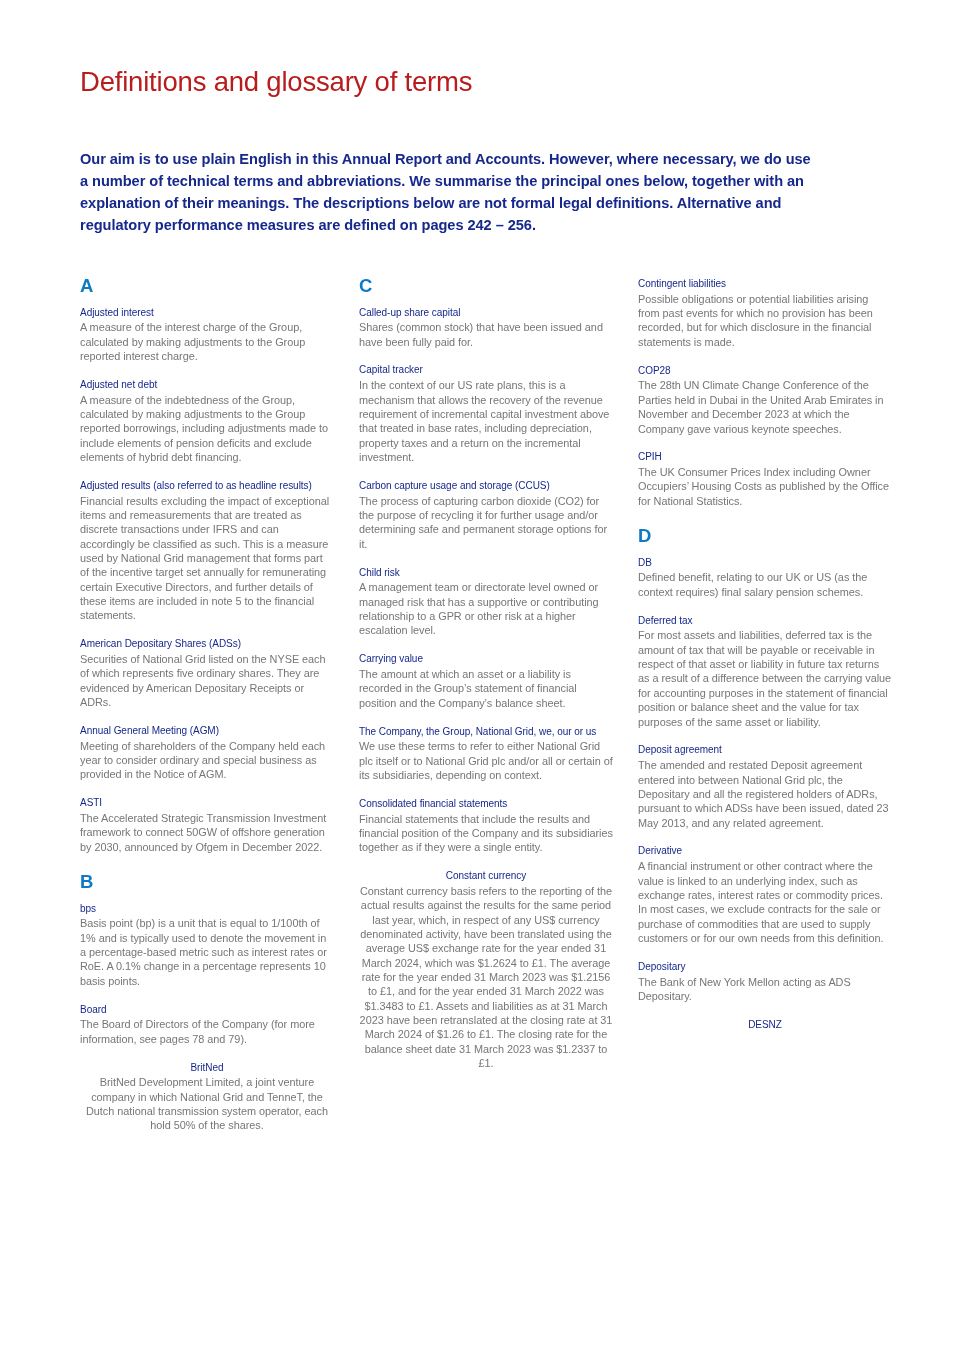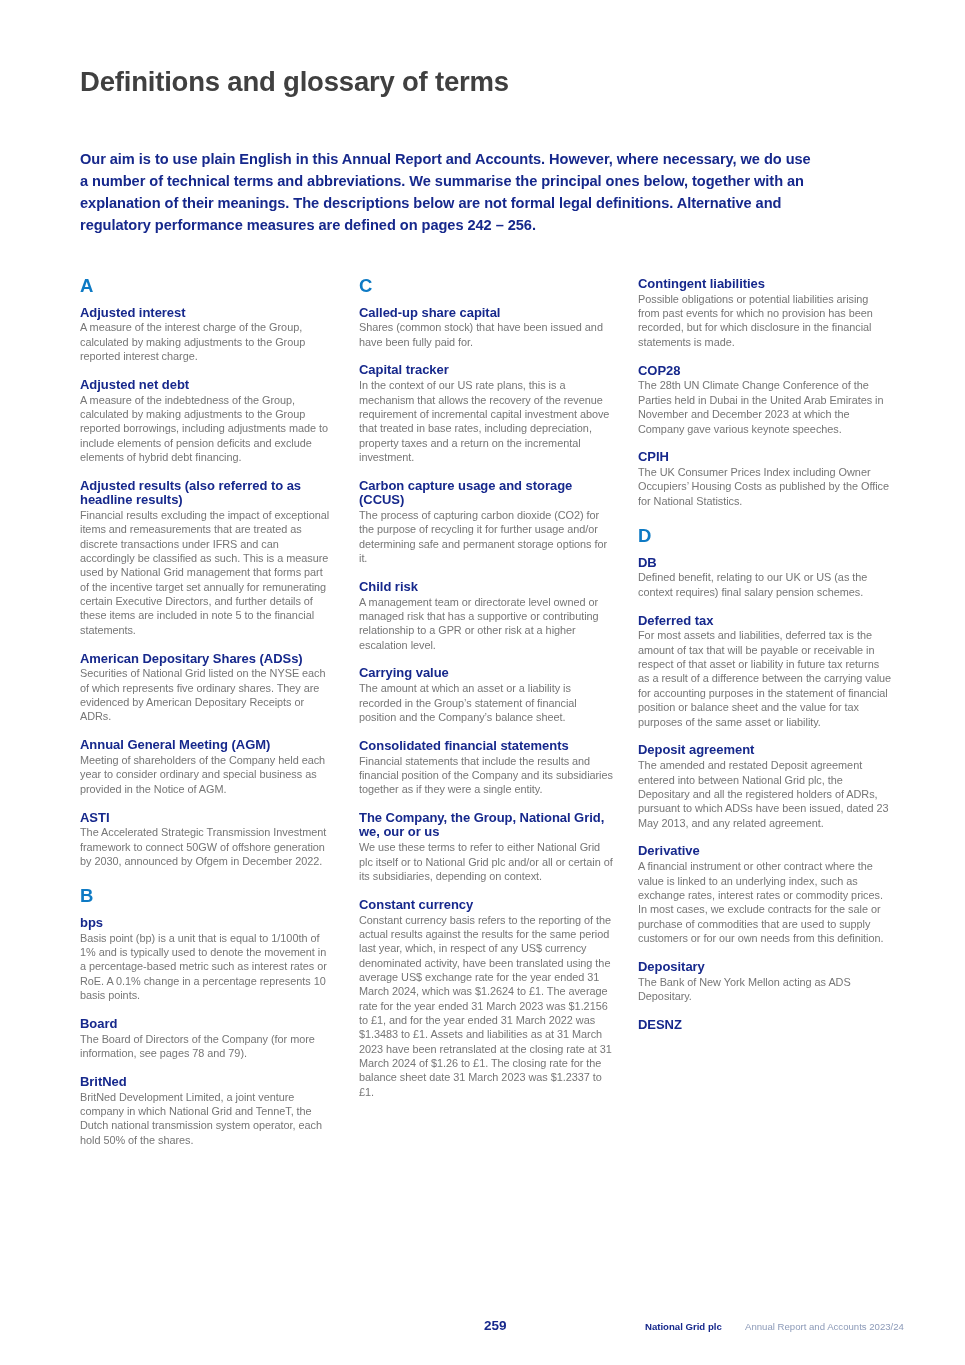--- a/index.html
+++ b/index.html
@@ -19,22 +19,22 @@
     inset: 0;
     background: #ffffff;
   }
 
   
   .page-title {
     position: absolute;
     left: 80px;
     top: 48px;
     font-size: 27.5px;
-    font-weight: bold;
-    color: #404040;
+    font-weight: normal;
+    color: #b91c1c;
     letter-spacing: -0.2px;
   }
 
   
   .intro {
     position: absolute;
     left: 80px;
     top: 133px;
     width: 740px;
     font-size: 14.6px;
@@ -65,25 +65,25 @@
     line-height: 1;
     margin: 0 0 10px 0;
   }
   .letter-heading.spaced-top {
     margin-top: 19px;
   }
 
   .entry {
     margin-bottom: 14.5px;
   }
-  .entry:last-child { margin-bottom: 0; }
+  .entry:last-child { margin-bottom: 0; text-align: center; }
 
   .term {
-    font-size: 13px;
-    font-weight: bold;
+    font-size: 10px;
+    font-weight: normal;
     color: #16288c;
     line-height: 14.3px;
     letter-spacing: -0.04px;
     margin: 0 0 0.5px 0;
   }
   .definition {
     font-size: 10.9px;
     color: #767676;
     line-height: 14.35px;
     letter-spacing: -0.04px;
@@ -188,28 +188,28 @@
         </div>
         <div class="entry">
           <div class="term">Child risk</div>
           <div class="definition">A management team or directorate level owned or managed risk that has a supportive or contributing relationship to a GPR or other risk at a higher escalation level.</div>
         </div>
         <div class="entry">
           <div class="term">Carrying value</div>
           <div class="definition">The amount at which an asset or a liability is recorded in the Group’s statement of financial position and the Company’s balance sheet.</div>
         </div>
         <div class="entry">
+          <div class="term">The Company, the Group, National Grid, we, our or us</div>
+          <div class="definition">We use these terms to refer to either National Grid plc itself or to National Grid plc and/or all or certain of its subsidiaries, depending on context.</div>
+        </div>
+        <div class="entry">
           <div class="term">Consolidated financial statements</div>
           <div class="definition">Financial statements that include the results and financial position of the Company and its subsidiaries together as if they were a single entity.</div>
         </div>
         <div class="entry">
-          <div class="term">The Company, the Group, National Grid, we, our or us</div>
-          <div class="definition">We use these terms to refer to either National Grid plc itself or to National Grid plc and/or all or certain of its subsidiaries, depending on context.</div>
-        </div>
-        <div class="entry">
           <div class="term">Constant currency</div>
           <div class="definition">Constant currency basis refers to the reporting of the actual results against the results for the same period last year, which, in respect of any US$ currency denominated activity, have been translated using the average US$ exchange rate for the year ended 31 March 2024, which was $1.2624 to £1. The average rate for the year ended 31 March 2023 was $1.2156 to £1, and for the year ended 31 March 2022 was $1.3483 to £1. Assets and liabilities as at 31 March 2023 have been retranslated at the closing rate at 31 March 2024 of $1.26 to £1. The closing rate for the balance sheet date 31 March 2023 was $1.2337 to £1.</div>
         </div>
       </div>
     <div class="column" id="col-2">
         <div class="entry">
           <div class="term">Contingent liabilities</div>
           <div class="definition">Possible obligations or potential liabilities arising from past events for which no provision has been recorded, but for which disclosure in the financial statements is made.</div>
         </div>
         <div class="entry">
@@ -240,19 +240,14 @@
         <div class="entry">
           <div class="term">Depositary</div>
           <div class="definition">The Bank of New York Mellon acting as ADS Depositary.</div>
         </div>
         <div class="entry">
           <div class="term">DESNZ</div>
         </div>
       </div>
   </div>
 
-  <div class="footer">
-    <span class="page-number">259</span>
-    <span class="footer-company">National Grid plc</span>
-    <span class="footer-report">Annual Report and Accounts 2023/24</span>
-  </div>
 
 </div>
 
 </body></html>

